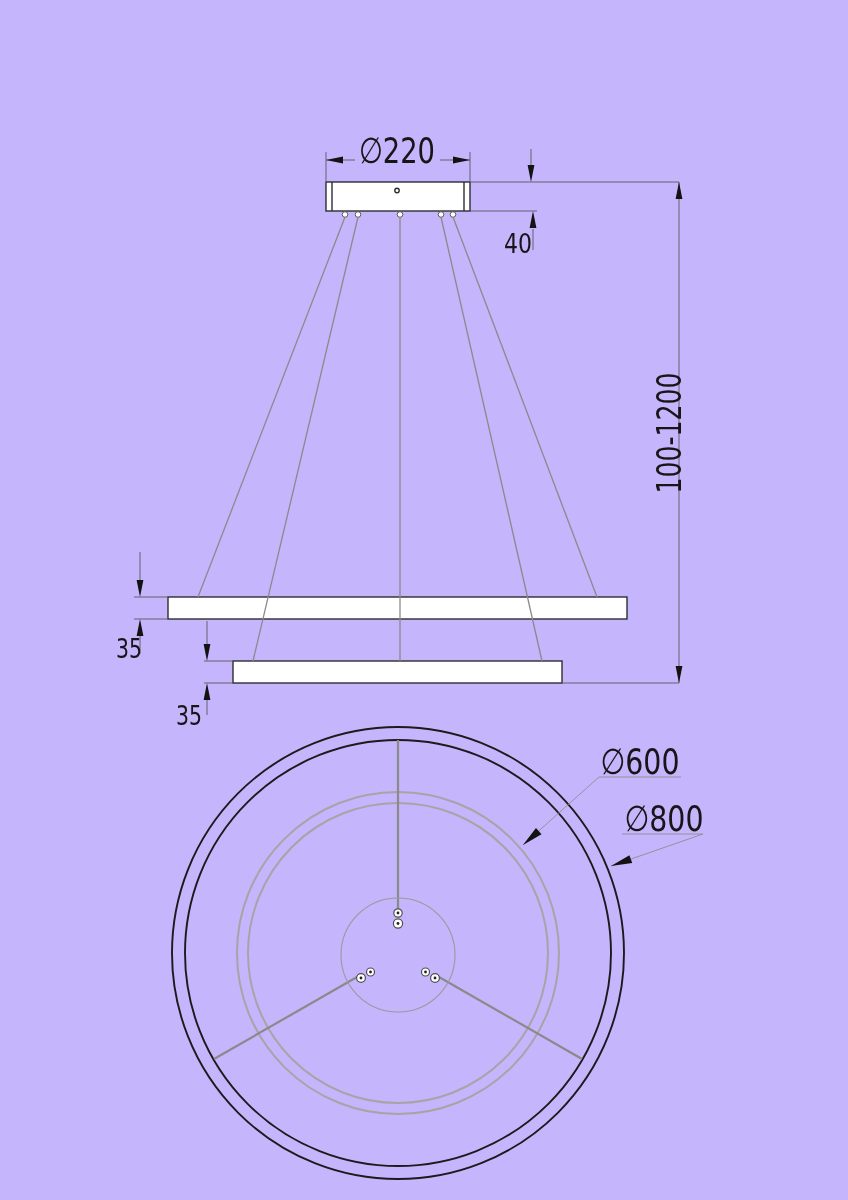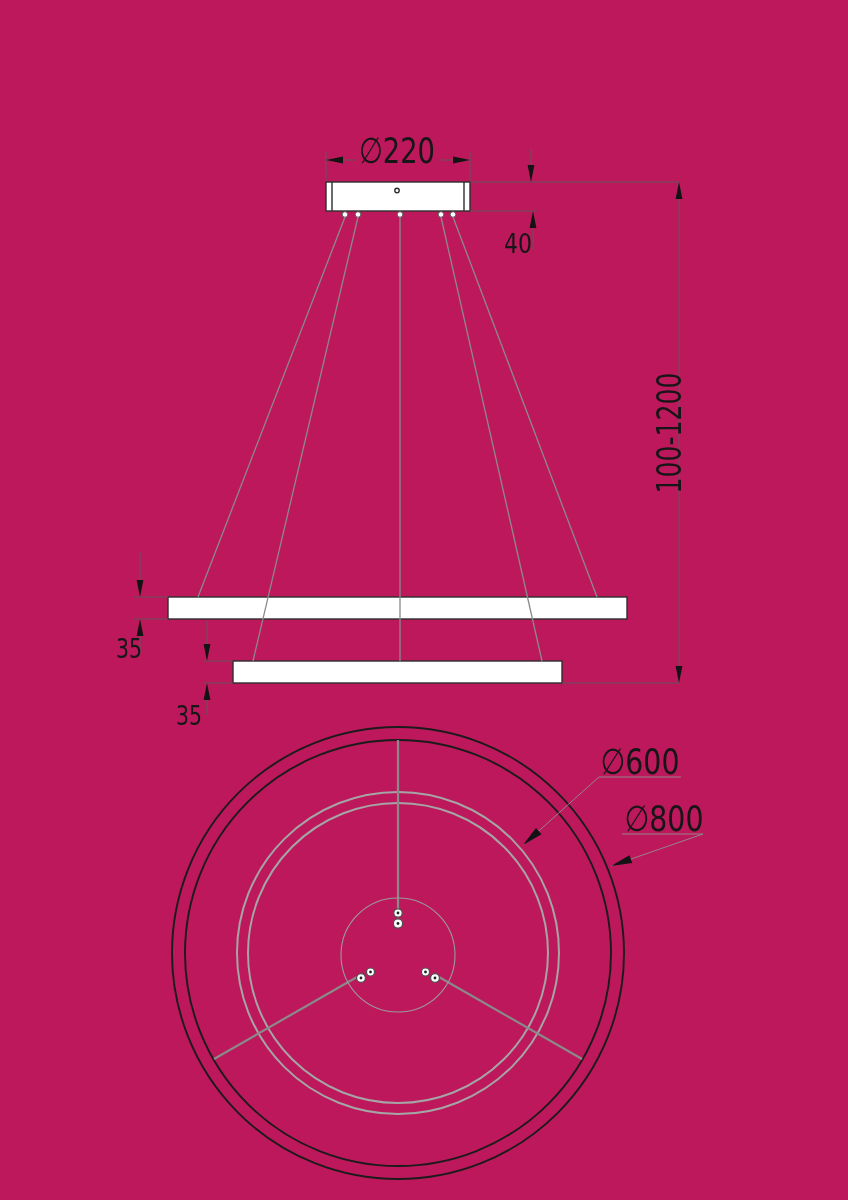--- a/index.html
+++ b/index.html
@@ -1,20 +1,20 @@
 <!DOCTYPE html>
 <html><head>
 <meta charset="utf-8">
 <style>
   html, body { margin: 0; padding: 0; background: #ffffff; }
   .sheet {
     position: relative;
     width: 848px;
     height: 1200px;
-    background: #be185d;
+    background: #c4b5fd;
     overflow: hidden;
   }
   svg { display: block; }
 
   .obj       { stroke: #2e2e2e; stroke-width: 1.4; fill: none; }
   .obj-fill  { stroke: #2e2e2e; stroke-width: 1.4; fill: #ffffff; }
   .wire      { stroke: #8a8a8a; stroke-width: 1.3; fill: none; }
   .dim       { stroke: #5a5a5a; stroke-width: 0.9; fill: none; }
   .leader    { stroke: #8f8f8f; stroke-width: 0.9; fill: none; }
   .arrow     { fill: #131313; stroke: none; }

